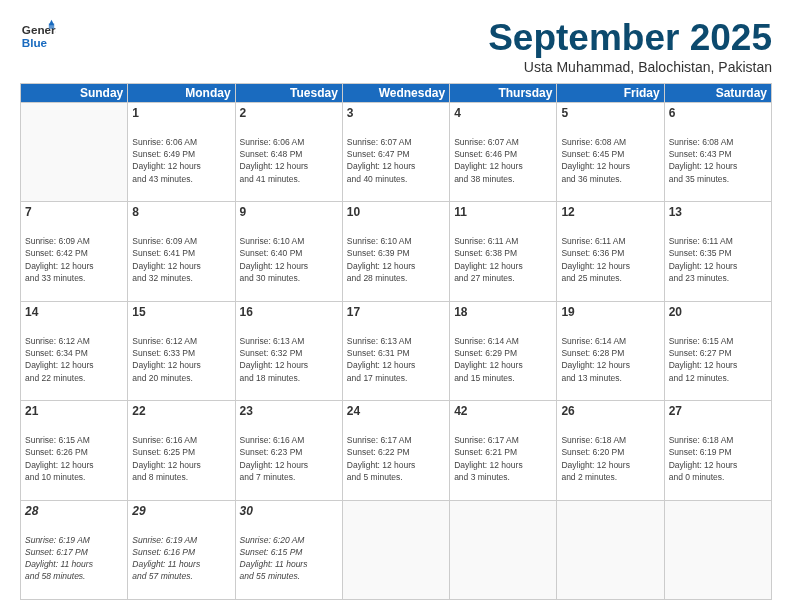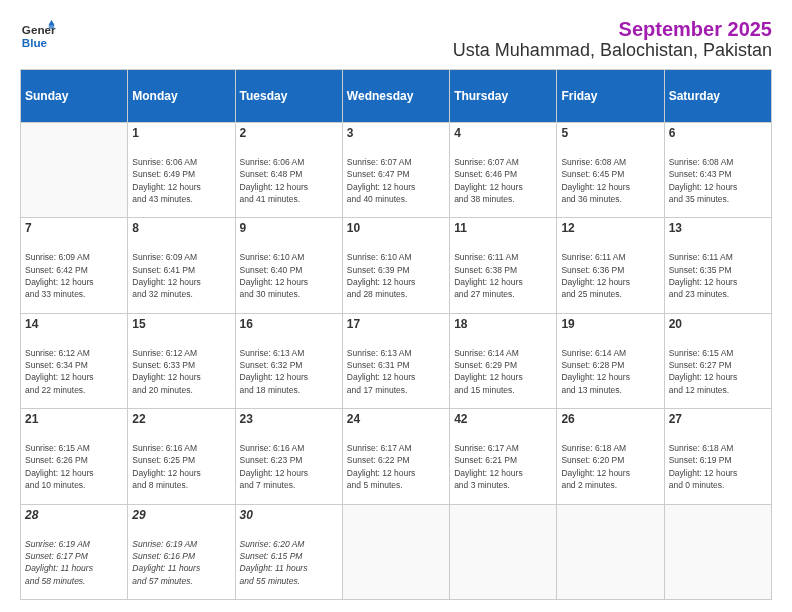--- a/index.html
+++ b/index.html
@@ -29,44 +29,44 @@
     }
     .logo-icon {
       width: 36px;
       height: 36px;
       margin-right: 4px;
     }
     .title-block {
       text-align: right;
     }
     .month-title {
-      font-size: 20px;
+      font-size: 37px;
       font-weight: bold;
-      color: #a21caf;
+      color: #0c4a6e;
       line-height: 1.1;
       text-align: right;
     }
     .location {
-      font-size: 18px;
+      font-size: 14px;
       color: #333;
       font-weight: normal;
     }
     .calendar {
       flex: 1;
       border-collapse: collapse;
       width: 100%;
       table-layout: fixed;
     }
     .calendar th {
       background-color: #1a6bbf;
       color: white;
       font-size: 12px;
       font-weight: bold;
-      padding: 19px 4px;
-      text-align: left;
+      padding: 2px 4px;
+      text-align: right;
       border: 1px solid #ccc;
     }
     .calendar td {
       vertical-align: top;
       border: 1px solid #ccc;
       padding: 3px 4px;
       font-size: 9px;
       color: #333;
       height: 80px;
     }

